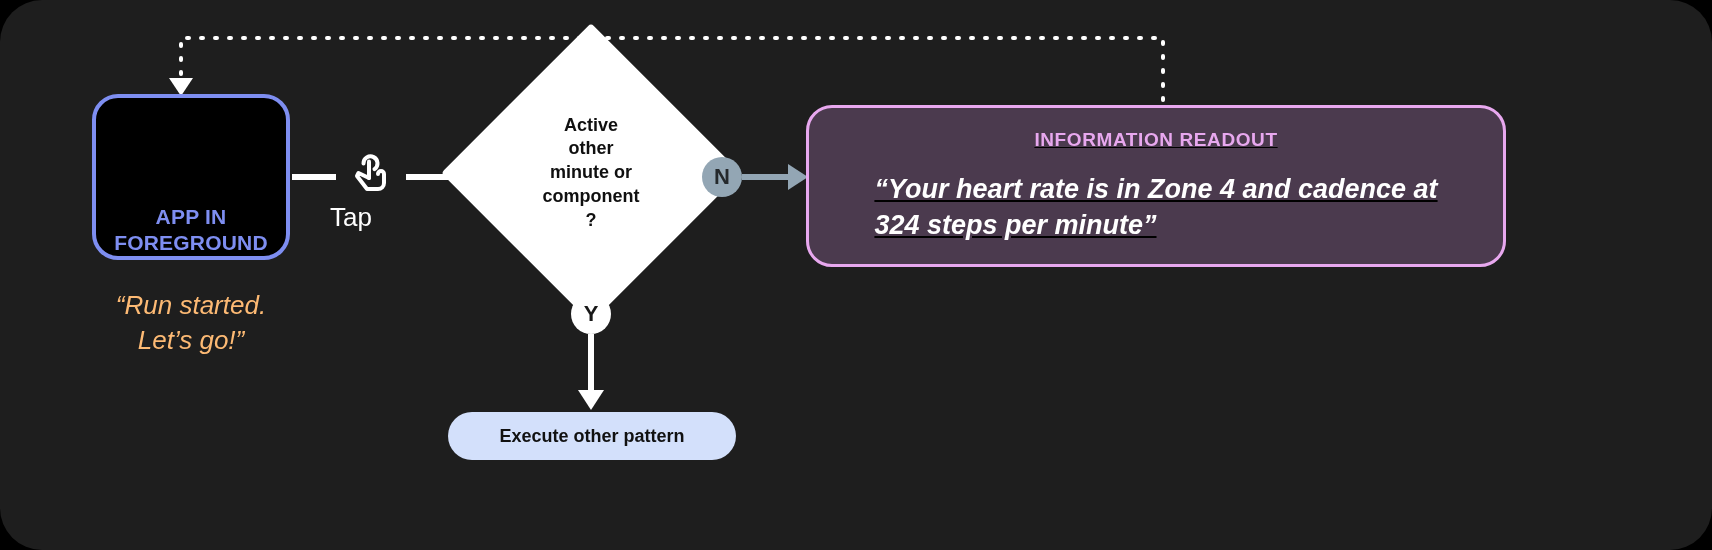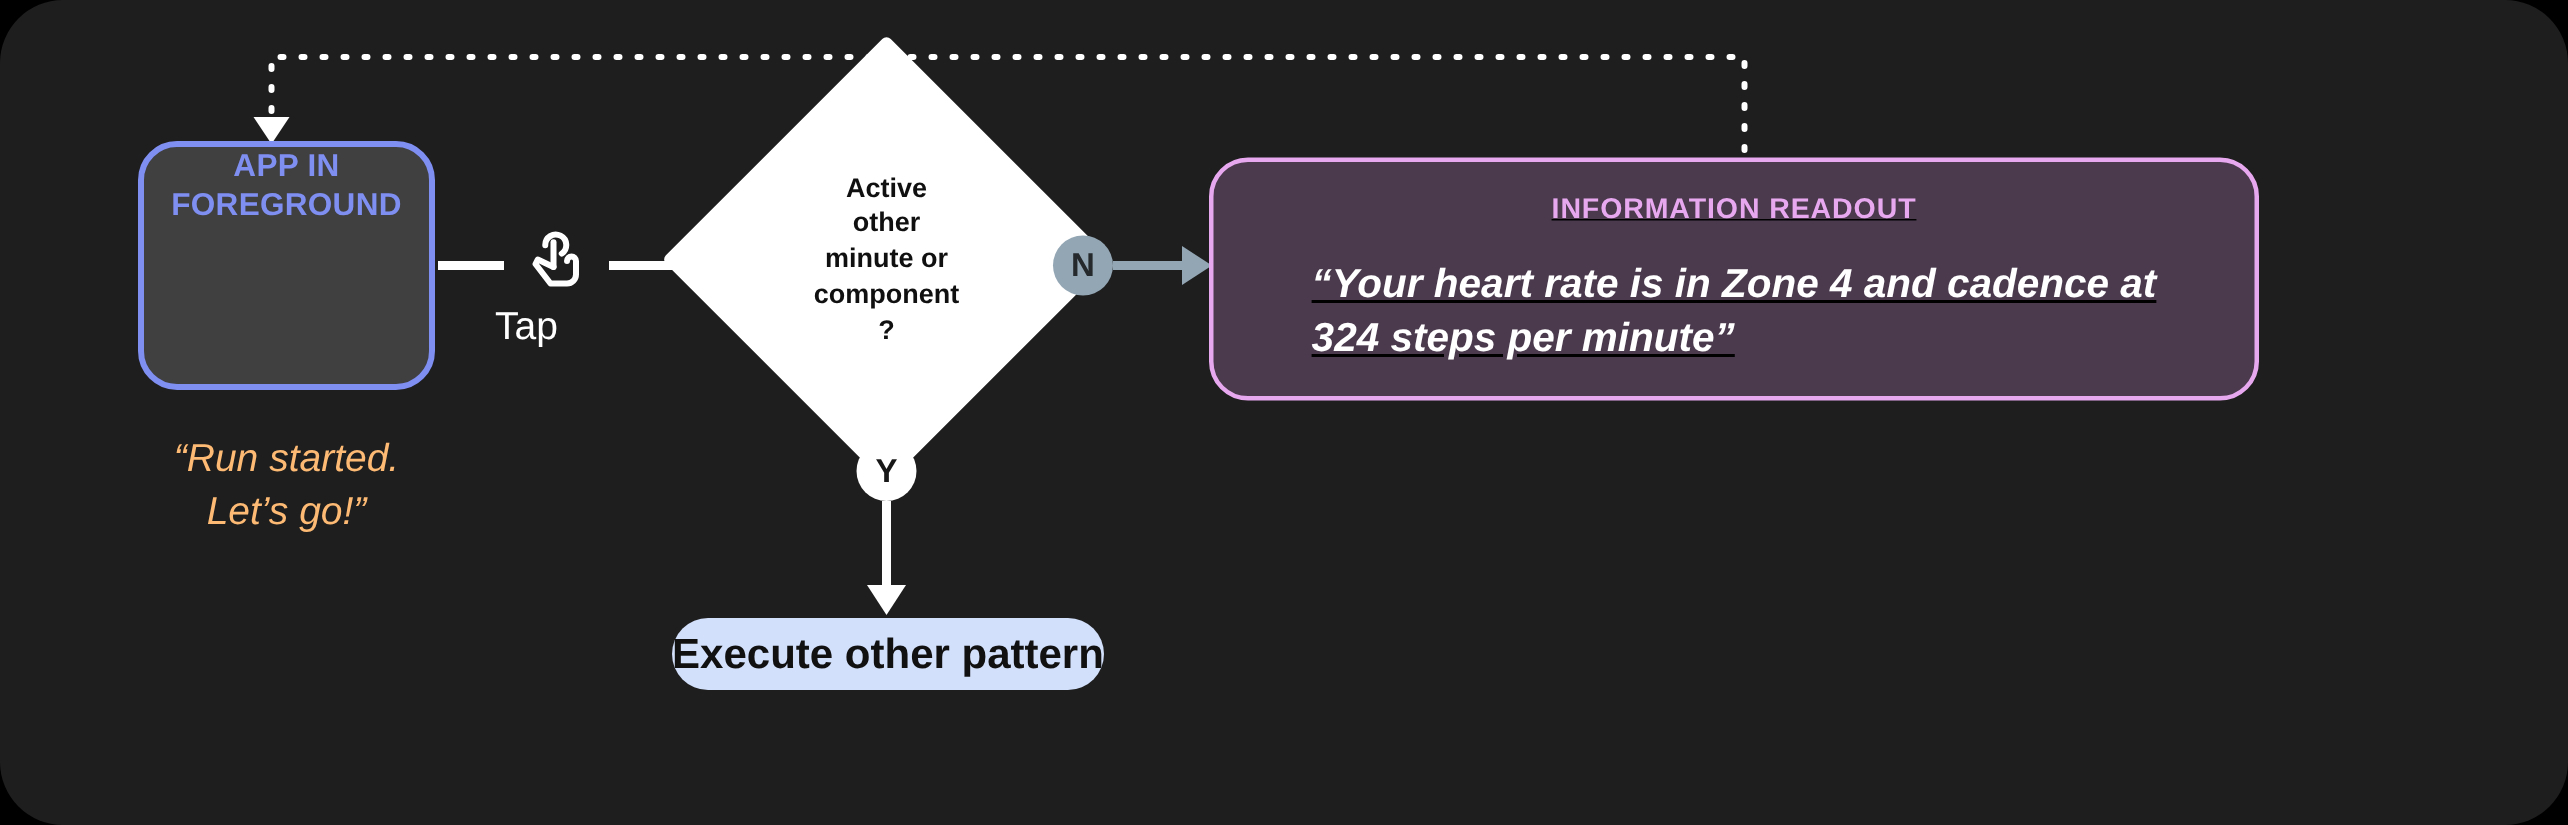--- a/index.html
+++ b/index.html
@@ -19,26 +19,26 @@
     overflow: hidden;
   }
 
   
   #app-node {
     position: absolute;
     left: 92px;
     top: 94px;
     width: 198px;
     height: 166px;
-    background: #404040;
+    background: #000000;
     border: 4px solid #7e8ef1;
     border-radius: 26px;
     box-sizing: border-box;
     display: flex;
-    align-items: flex-start;
+    align-items: flex-end;
     justify-content: center;
   }
   #app-node .label {
     color: #7e8ef1;
     font-size: 21px;
     font-weight: bold;
     line-height: 1.25;
     text-align: center;
     letter-spacing: 0.2px;
   }
@@ -177,21 +177,21 @@
     left: 448px;
     top: 412px;
     width: 288px;
     height: 48px;
     background: #d3e0fb;
     border-radius: 24px;
     display: flex;
     align-items: center;
     justify-content: center;
     color: #111111;
-    font-size: 28px;
+    font-size: 18px;
     font-weight: bold;
   }
 
   
   #readout-card {
     position: absolute;
     left: 806px;
     top: 105px;
     width: 700px;
     height: 162px;

